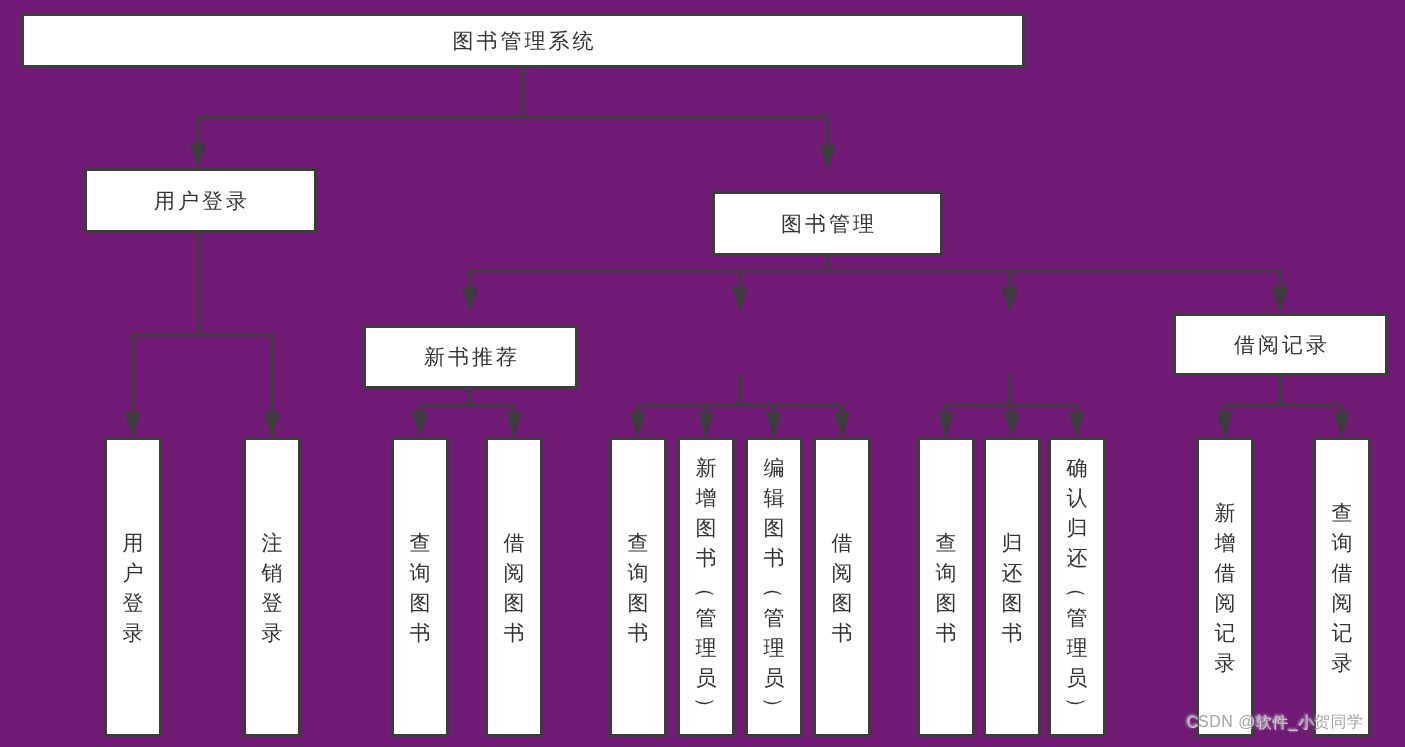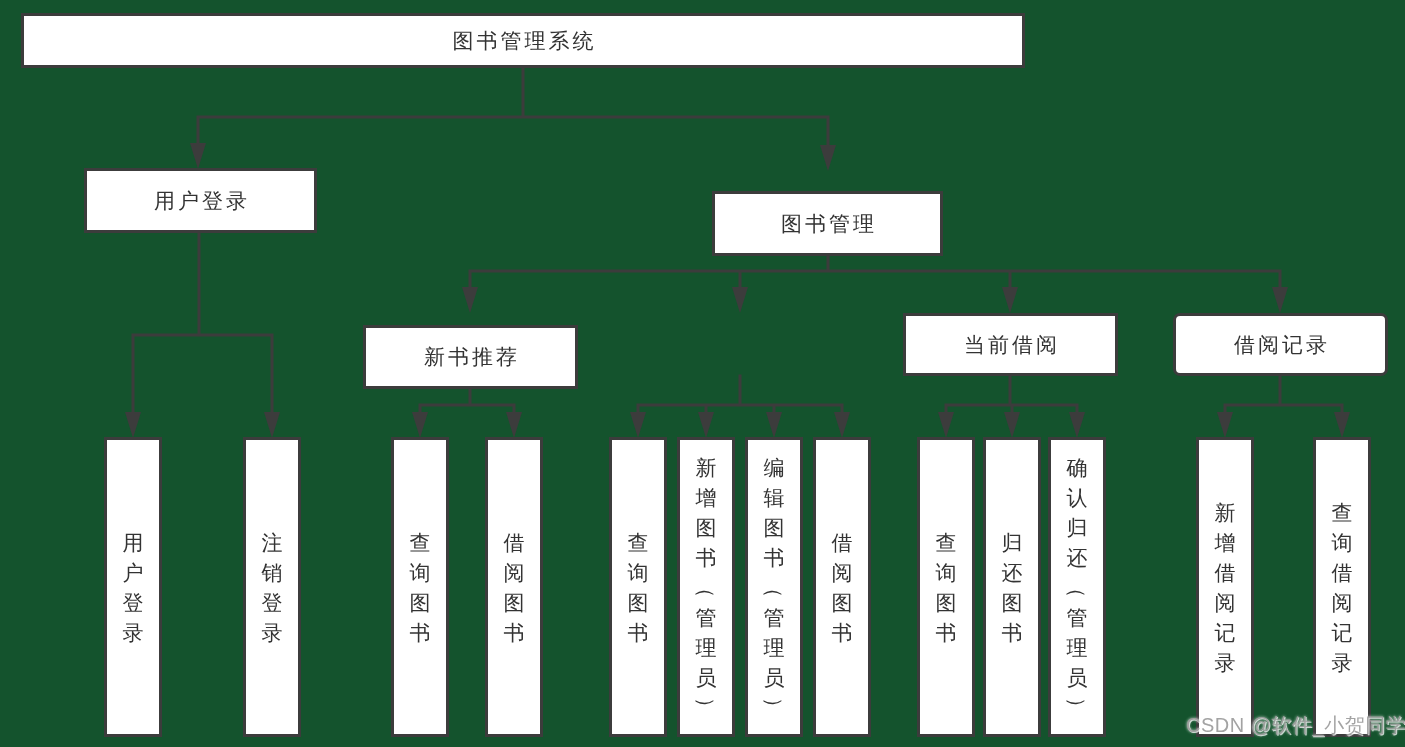--- a/index.html
+++ b/index.html
@@ -1,19 +1,19 @@
 <!DOCTYPE html>
 <html><head>
 <meta charset="utf-8">
 <style>
   html,body{margin:0;padding:0;background:#fff;}
   #canvas{
     position:relative;
     width:1405px;height:747px;
-    background:#14532d;
+    background:#701a75;
     font-family:"Liberation Sans", sans-serif;
     overflow:hidden;
   }
   #connectors{position:absolute;left:0;top:0;width:1405px;height:747px;pointer-events:none;}
   .box{
     position:absolute;
     box-sizing:border-box;
     border:3px solid #3c3c3c;
     background:#fff;
     display:flex;
@@ -35,38 +35,38 @@
   }
   .vbox span{display:block;line-height:1;height:21px;}
   .vbox span.rot{transform:rotate(90deg);}
   
   #n-root{left:21px;top:13px;width:1004px;height:55px;}
   #n-user-login{left:84px;top:168px;width:233px;height:65px;}
   #n-book-mgmt{left:712px;top:170px;width:231px;height:65px;margin-top:21px;}
   #n-new-book-rec{left:363px;top:325px;width:215px;height:64px;}
   #n-book-borrow{left:632px;top:313px;width:216px;height:63px;}
   #n-current-borrow{left:903px;top:313px;width:215px;height:63px;}
-  #n-borrow-records{left:1173px;top:313px;width:215px;height:63px;border-radius:7px;}
+  #n-borrow-records{left:1173px;top:313px;width:215px;height:63px;}
   #l-user-login{left:104px;}
   #l-logout{left:243px;}
   #l-query-books-1{left:391px;}
   #l-borrow-books-1{left:485px;}
   #l-query-books-2{left:609px;}
   #l-add-books{left:677px;}
   #l-edit-books{left:745px;}
   #l-borrow-books-2{left:813px;}
   #l-query-books-3{left:917px;}
   #l-return-books{left:983px;}
   #l-confirm-return{left:1048px;}
   #l-add-borrow-record{left:1196px;}
   #l-query-borrow-record{left:1313px;}
   #watermark{
     position:absolute;
     left:1186px;top:712px;
-    font-size:20px;
+    font-size:16px;
     letter-spacing:0.5px;
     color:rgba(158,158,158,0.95);
     text-shadow:0 0 3px rgba(255,255,255,0.95), 1px 1px 0 rgba(255,255,255,0.7);
     z-index:5;
     white-space:nowrap;
   }
 </style>
 </head>
 <body>
 
@@ -111,21 +111,20 @@
       <polygon points="1334,412 1350,412 1342,438"></polygon>
     </g>
   </svg>
 
   <div class="box hbox" id="n-root">图书管理系统</div>
 
   <div class="box hbox" id="n-user-login">用户登录</div>
   <div class="box hbox" id="n-book-mgmt">图书管理</div>
 
   <div class="box hbox" id="n-new-book-rec">新书推荐</div>
-  <div class="box hbox" id="n-current-borrow">当前借阅</div>
   <div class="box hbox" id="n-borrow-records">借阅记录</div>
 
   <div class="box vbox vtext" id="l-user-login">
       <span>用</span>
       <span>户</span>
       <span>登</span>
       <span>录</span>
     </div>
   <div class="box vbox vtext" id="l-logout">
       <span>注</span>

